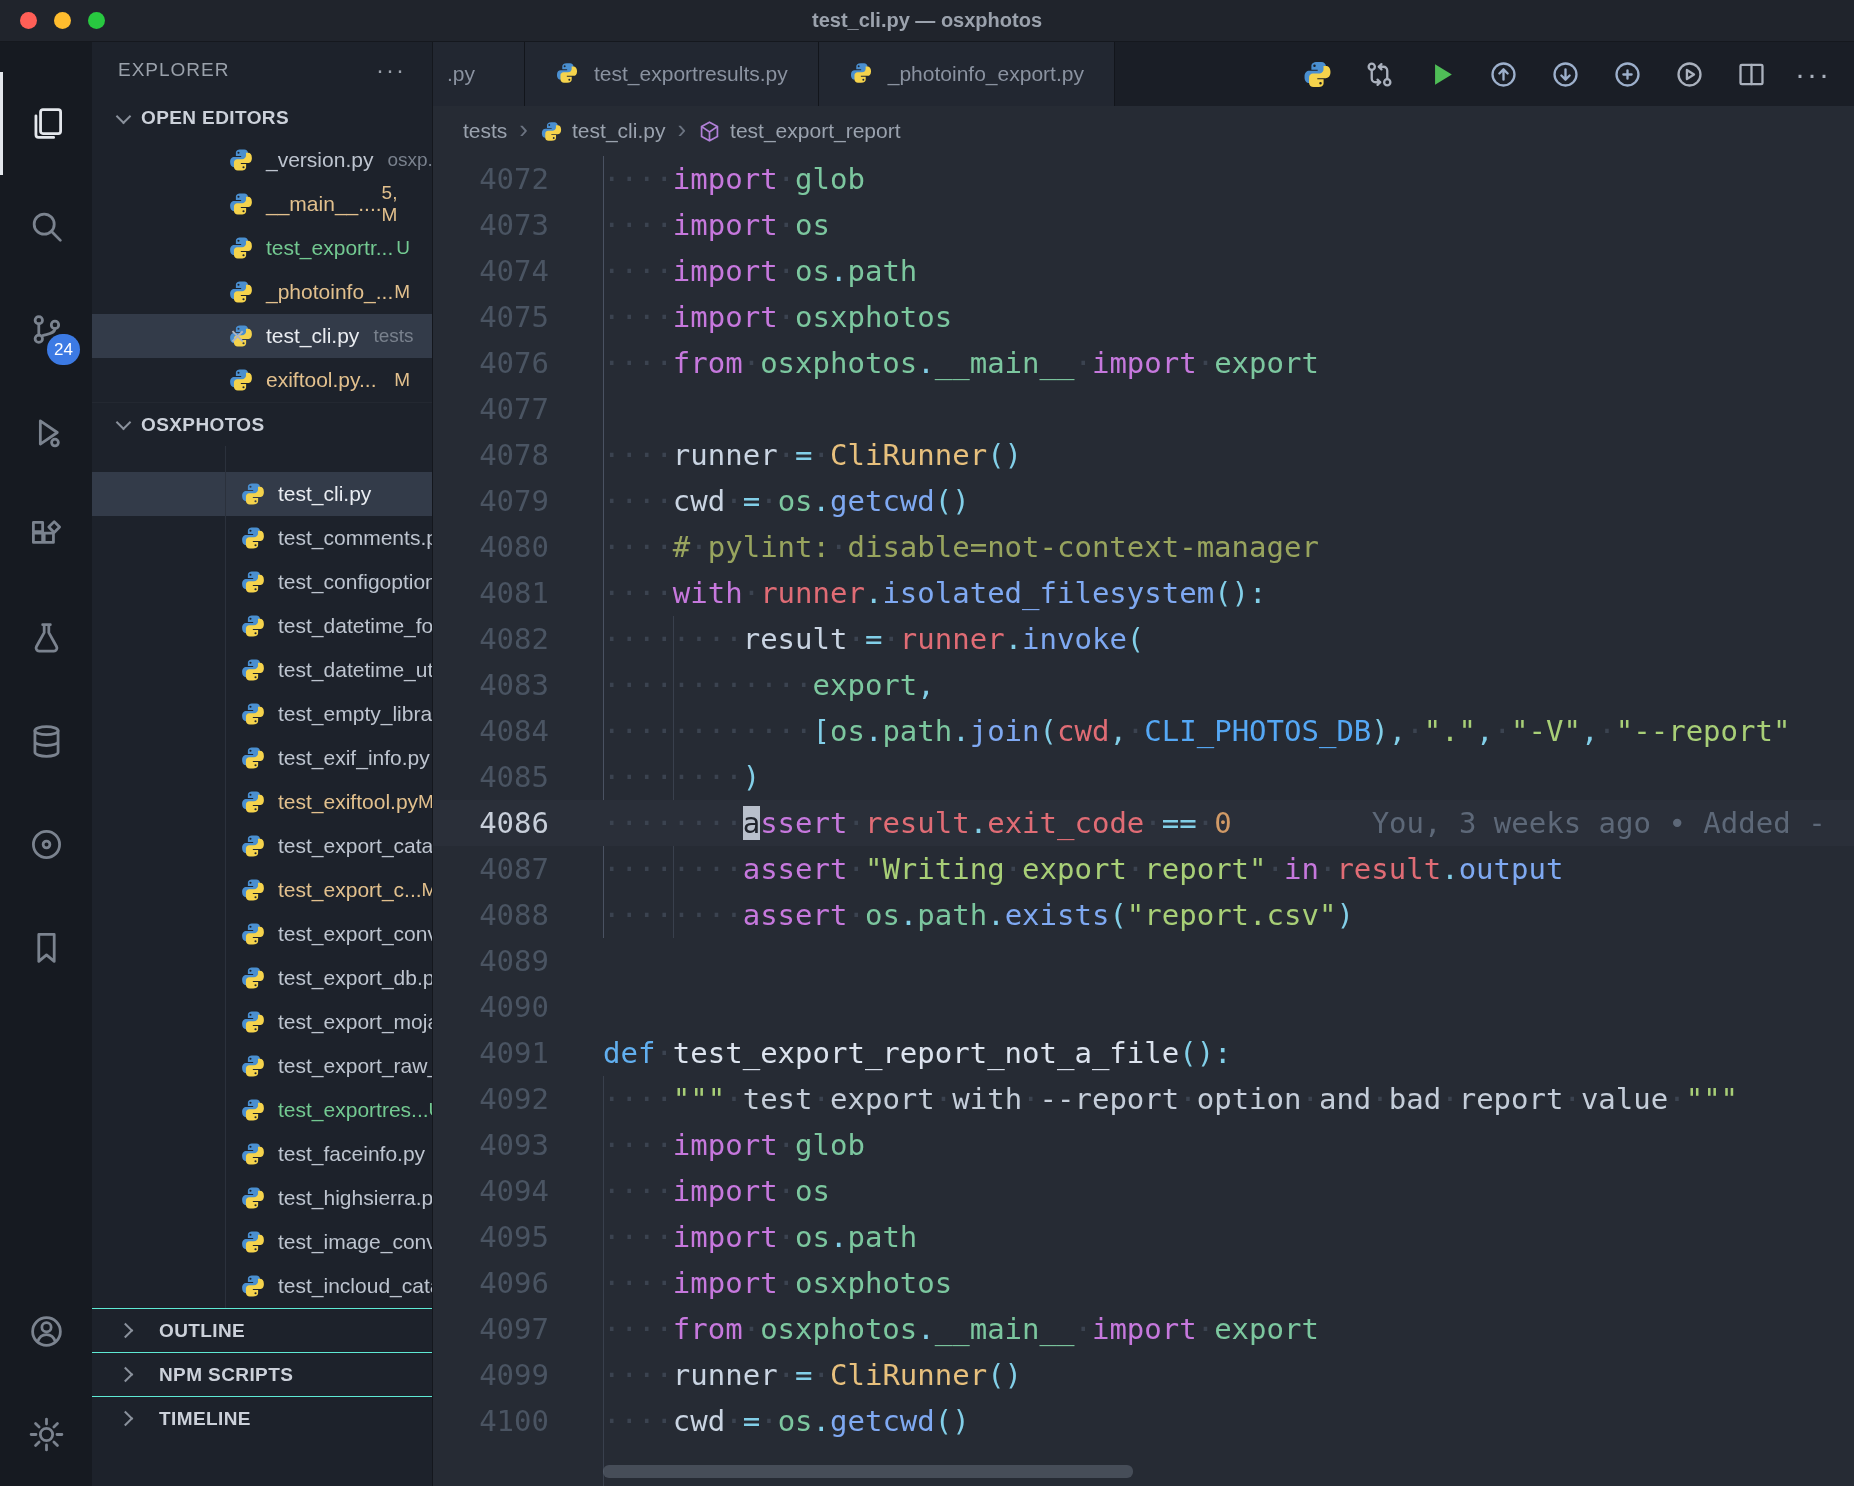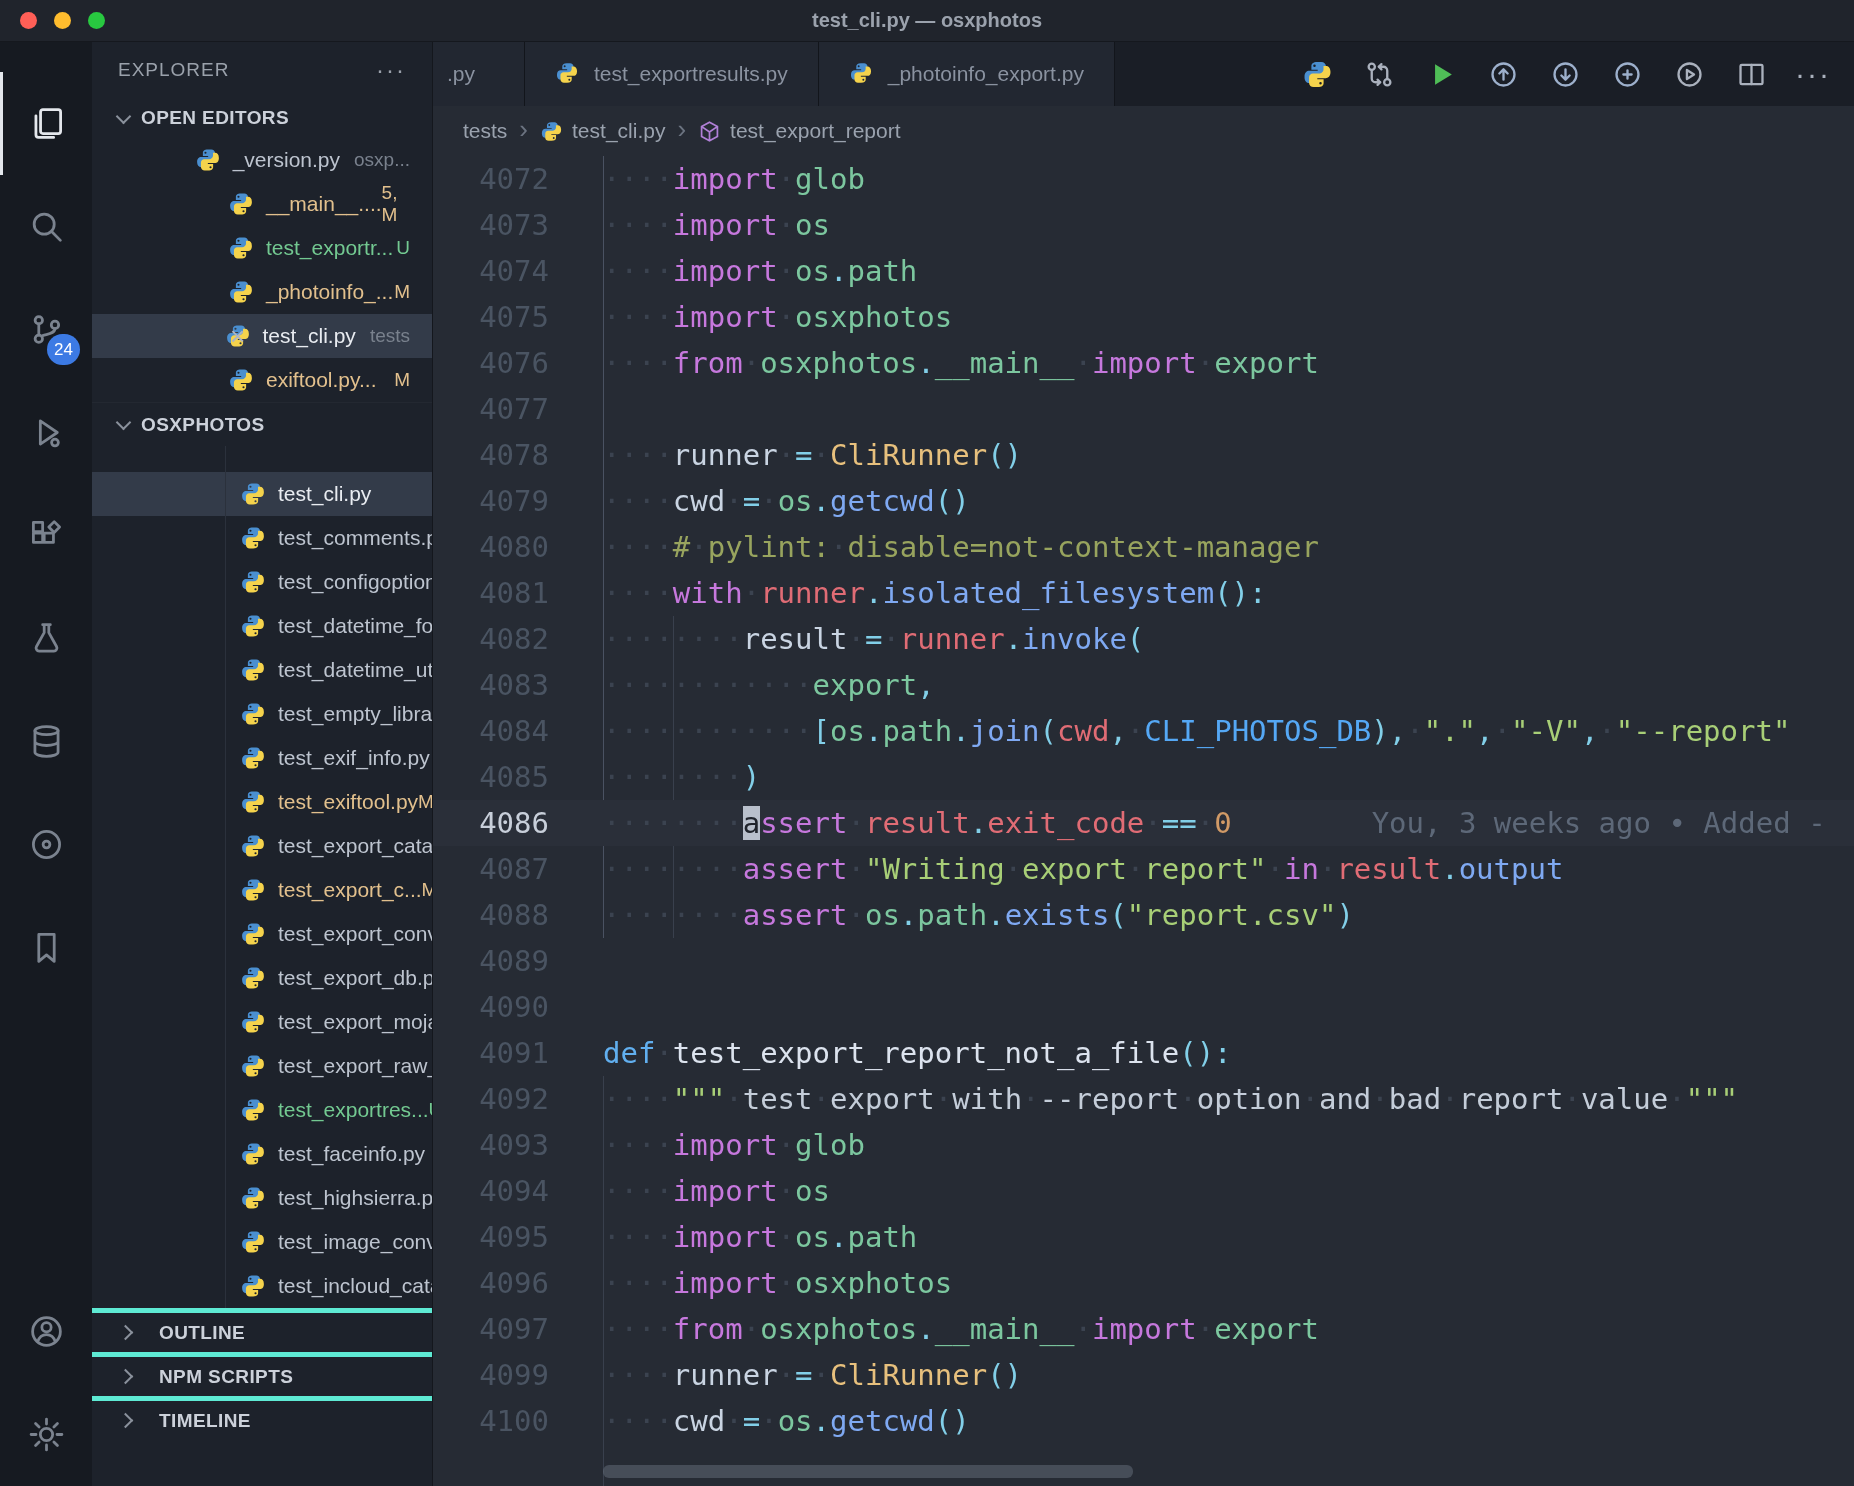--- a/index.html
+++ b/index.html
@@ -24,25 +24,25 @@
   .ab-item.active svg{stroke:#e4e7ec;}
   .ab-badge{position:absolute;right:12px;bottom:16px;min-width:31px;height:31px;border-radius:16px;background:#3c7ae4;color:#fff;font-size:17px;display:flex;align-items:center;justify-content:center;padding:0 7px;margin-top:20px;}
   .ab-spacer{margin-top:auto;}
 
   
   .sidebar{width:341px;flex:0 0 auto;background:#1d222b;border-right:1px solid #14171d;display:flex;flex-direction:column;overflow:hidden;}
   .sb-header{height:56px;flex:0 0 auto;display:flex;align-items:center;justify-content:space-between;padding:0 26px 0 26px;color:#9aa1ab;font-size:19px;letter-spacing:1px;}
   .sb-more{color:#9aa1ab;font-size:24px;letter-spacing:2px;}
   .sec-head{height:40px;flex:0 0 auto;display:flex;align-items:center;gap:12px;padding-left:26px;font-weight:bold;font-size:19px;color:#ccd1da;letter-spacing:.4px;}
   .sec-head.folder{height:44px;border-top:1px solid #232831;}
-  .sec-head.bottom{height:44px;border-top:5px solid #5eead4;gap:28px;}
+  .sec-head.bottom{height:44px;border-top:1px solid #5eead4;gap:28px;}
   .chev{width:11px;height:11px;border-right:2px solid #8a919c;border-bottom:2px solid #8a919c;transform:rotate(45deg);margin-top:-4px;flex:0 0 auto;}
   .chev.right{transform:rotate(-45deg);margin-top:0;margin-left:2px;}
   .oe-list,.tree-list{flex:0 0 auto;}
-  .oe-row{height:44px;display:flex;align-items:center;padding-left:136px;padding-right:22px;font-size:21px;position:relative;justify-content:flex-end;}
+  .oe-row{height:44px;display:flex;align-items:center;padding-left:136px;padding-right:22px;font-size:21px;position:relative;}
   .oe-close{position:absolute;left:138px;width:30px;color:#aeb5c0;font-size:26px;line-height:26px;}
   .oe-row .file-ico{margin-right:12px;}
   .oe-row.active{background:#333b49;}
   .file-ico{width:26px;height:26px;flex:0 0 auto;display:inline-flex;}
   .file-ico svg{width:26px;height:26px;}
   .fname{color:#bdc4cf;white-space:nowrap;}
   .oe-row.active .fname{color:#e9ecf1;}
   .fname.modified{color:#e2c08d;}
   .fname.untracked{color:#73c991;}
   .fdetail{color:#79818d;margin-left:14px;font-size:19px;white-space:nowrap;}

